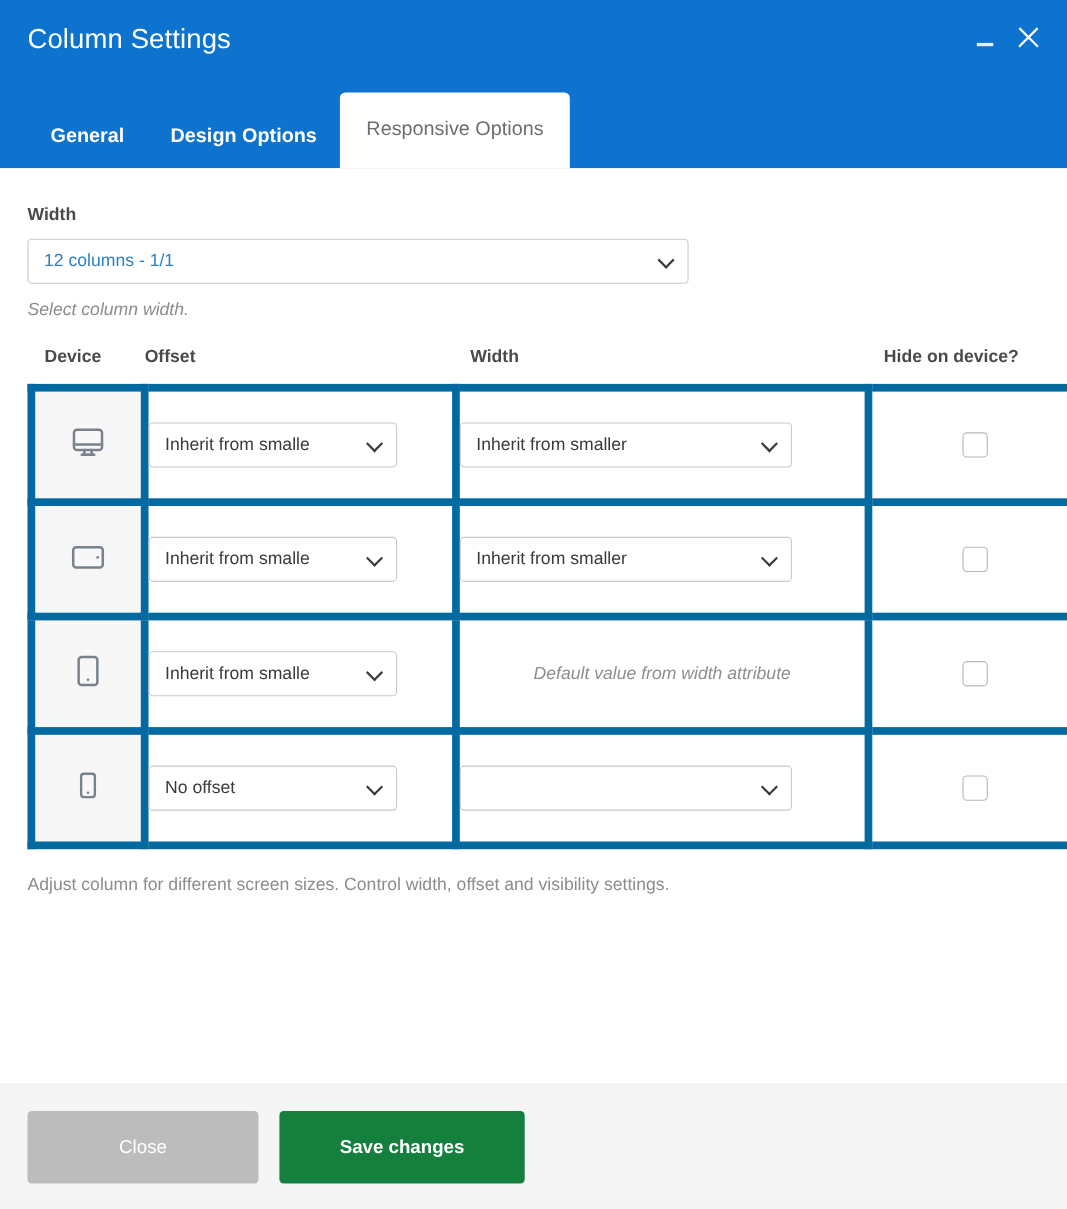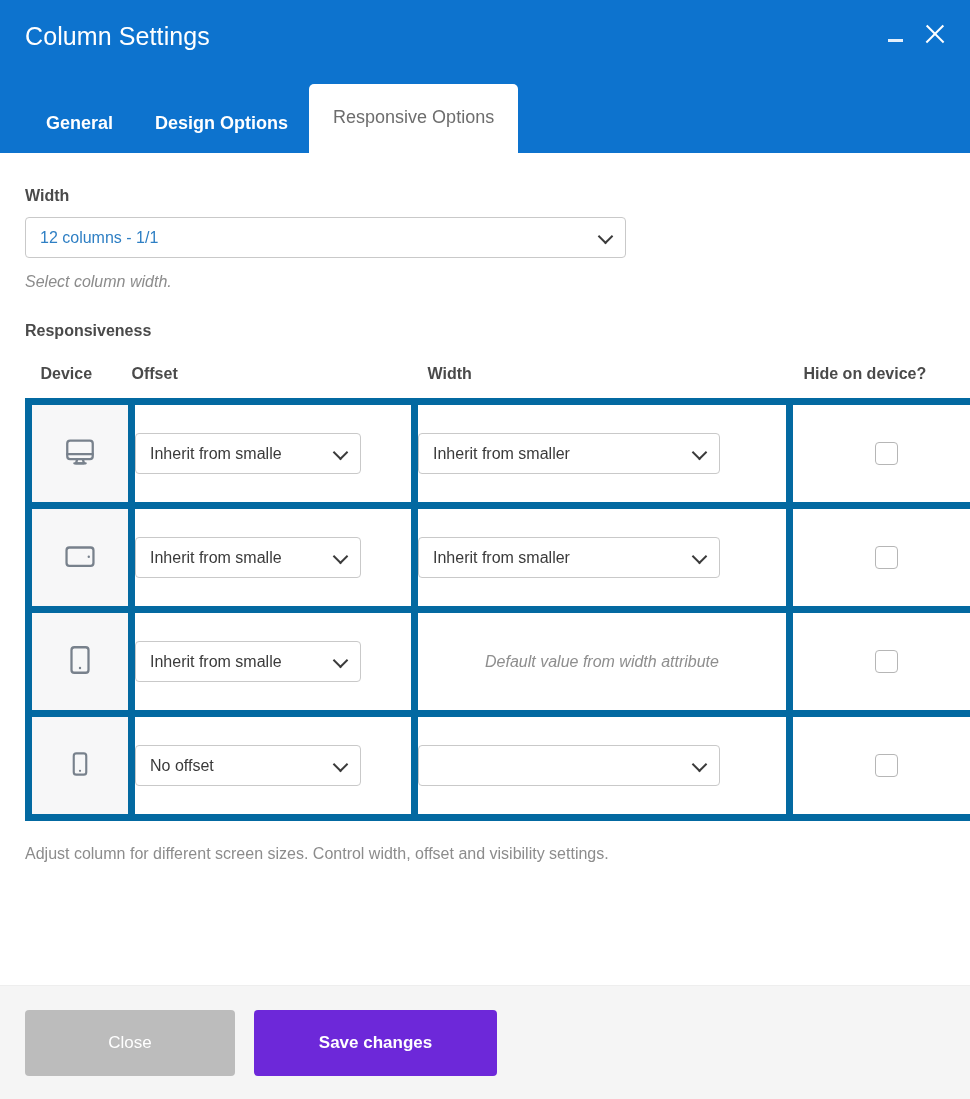--- a/index.html
+++ b/index.html
@@ -277,23 +277,23 @@
     line-height: 66px;
     padding: 0;
     text-align: center;
   }
   .btn-close {
     background: #bcbcbc;
     color: #ffffff;
     width: 210px;
   }
   .btn-save {
-    background: #6d28d9;
+    background: #15803d;
     color: #ffffff;
-    width: 243px;
+    width: 223px;
     font-weight: bold;
   }
 </style>
 </head>
 <body>
 
 <div class="modal">
 
   <div class="modal-header">
     <div class="modal-title">Column Settings</div>
@@ -319,21 +319,20 @@
     <div class="width-block">
       <div class="field-label">Width</div>
 
       <div class="select-box primary-width">
         <span>12 columns - 1/1</span>
         <span class="chevron"></span>
       </div>
 
       <div class="hint">Select column width.</div>
 
-      <div class="field-label responsiveness-label">Responsiveness</div>
     </div>
 
     <table class="resp-table">
       <thead>
         <tr>
           <th class="th-device">Device</th>
           <th class="th-offset">Offset</th>
           <th class="th-width">Width</th>
           <th class="th-hide">Hide on device?</th>
         </tr>

